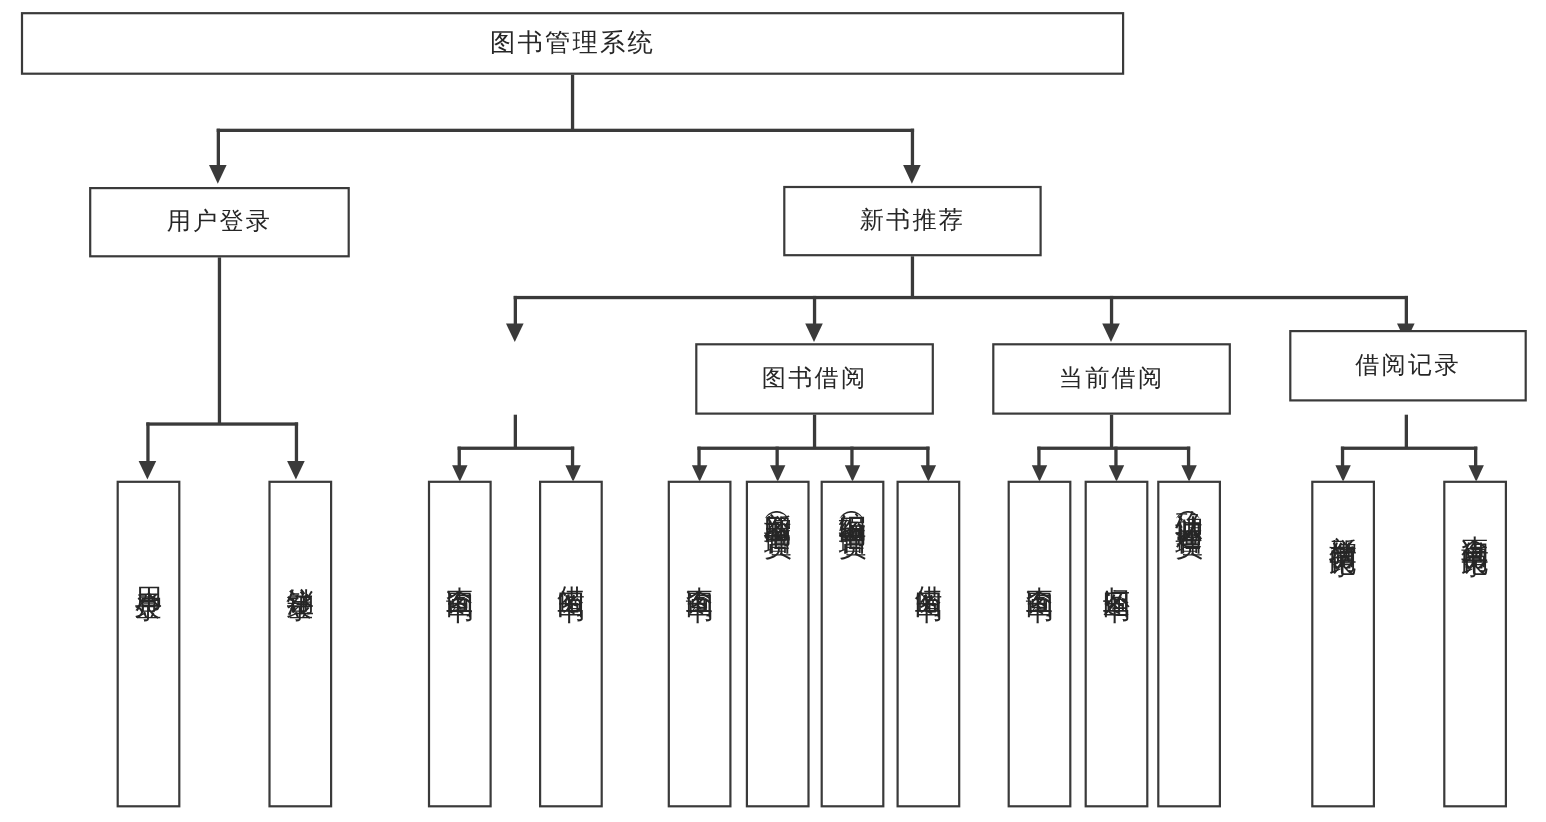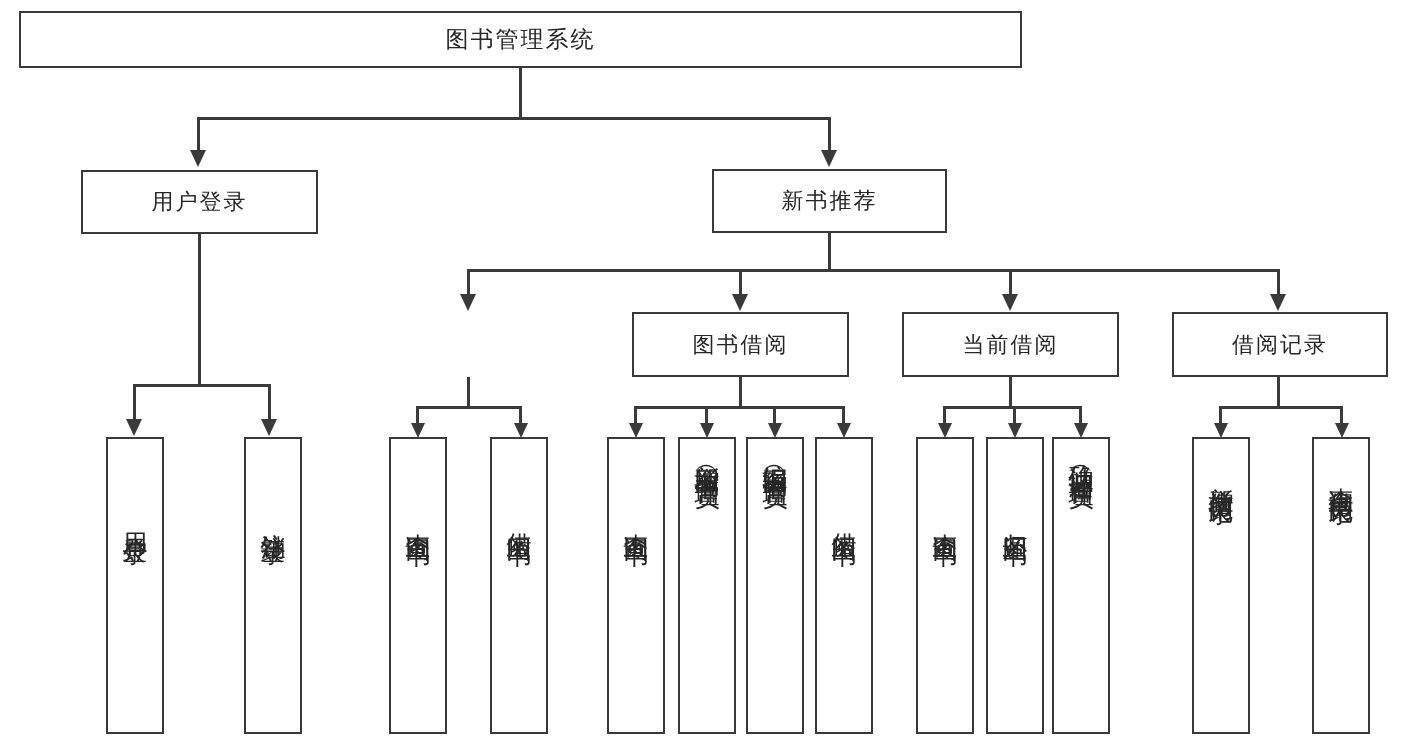--- a/index.html
+++ b/index.html
@@ -132,21 +132,21 @@
   <div class="arrow" style="left:1002px; top:294px;"></div>
   <div class="vline" style="left:1277px; top:269px; width:3px; height:27px;"></div>
   <div class="arrow" style="left:1270px; top:294px;"></div>
 
   <div class="node horiz" style="left:632px; top:312px; width:217px; height:65px;">
     <span class="label">图书借阅</span>
   </div>
   <div class="node horiz" style="left:902px; top:312px; width:217px; height:65px;">
     <span class="label">当前借阅</span>
   </div>
-  <div class="node horiz" style="left:1172px; top:312px; width:216px; height:65px;">
+  <div class="node horiz" style="left:1172px; top:300px; width:216px; height:65px;">
     <span class="label">借阅记录</span>
   </div>
 
   <div class="vline" style="left:467px; top:377px; width:3px; height:31px;"></div>
   <div class="hline" style="left:416px; top:406px; width:106px; height:3px;"></div>
   <div class="vline" style="left:416px; top:406px; width:3px; height:19px;"></div>
   <div class="arrow small" style="left:411px; top:423px;"></div>
   <div class="vline" style="left:519px; top:406px; width:3px; height:19px;"></div>
   <div class="arrow small" style="left:514px; top:423px;"></div>
 

